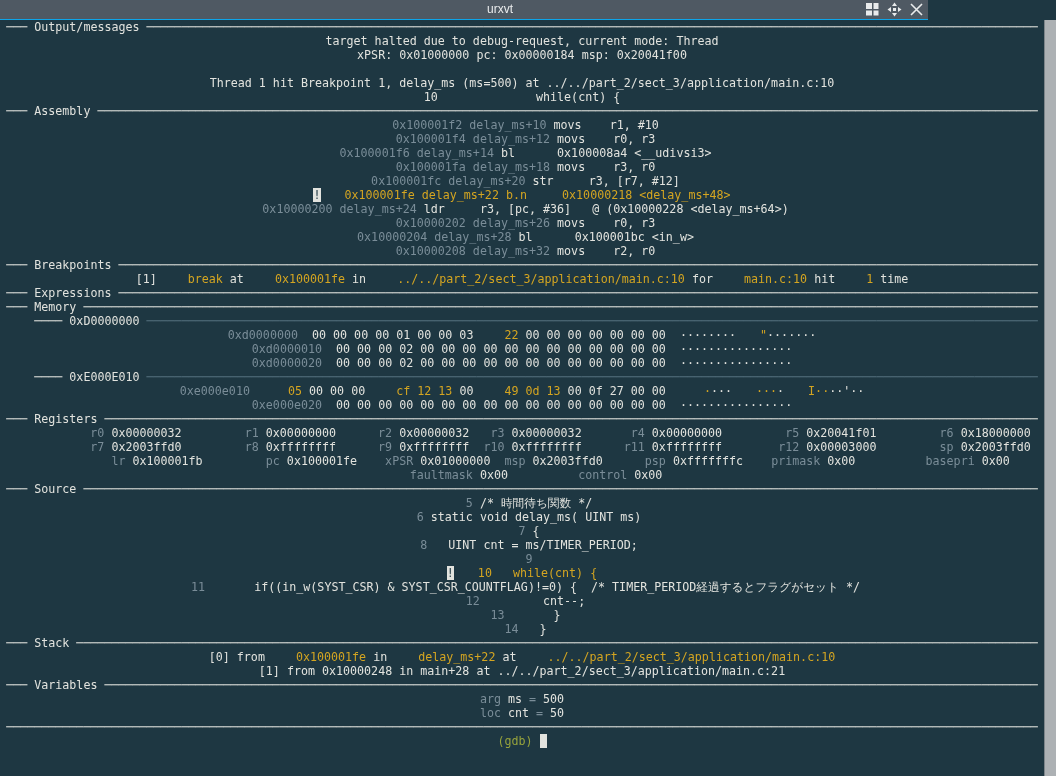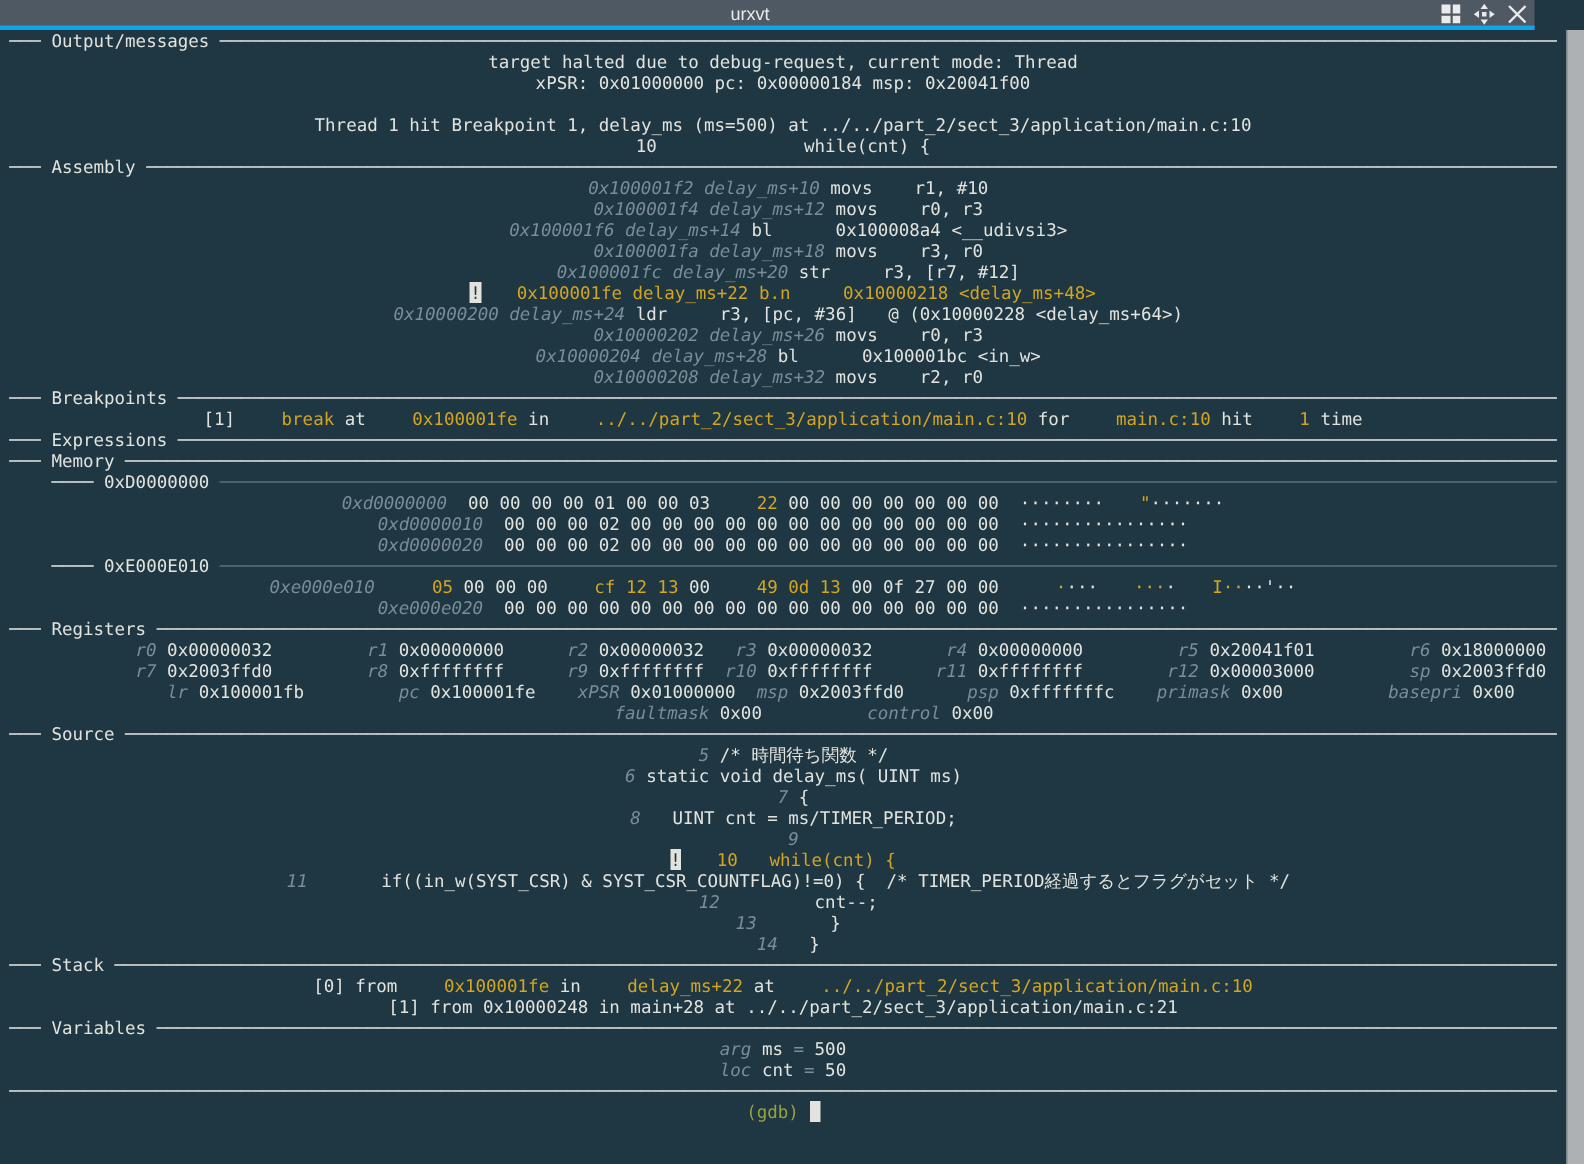--- a/index.html
+++ b/index.html
@@ -1,31 +1,31 @@
 <!DOCTYPE html>
 <html><head>
 <meta charset="utf-8">
 <style>
   html,body{margin:0;padding:0;background:#10222b;}
   #window{position:relative;width:1056px;height:776px;overflow:hidden;background:#1e3742;
           font-family:"DejaVu Sans Mono",monospace;}
   
-  #titlebar{position:absolute;left:0;top:0;width:1023px;height:20px;background:#4f5963;
-            border-bottom:3px solid #0ea5e9;box-sizing:border-box;}
+  #titlebar{position:absolute;left:0;top:0;width:928px;height:20px;background:#4f5963;
+            border-bottom:1px solid #0ea5e9;box-sizing:border-box;}
   #title-text{position:absolute;left:0;top:2px;width:1000px;text-align:center;
               color:#e9ebec;font-family:"Liberation Sans",sans-serif;font-size:12px;}
   #tb-icons{position:absolute;right:4px;top:2px;display:flex;gap:7px;align-items:center;}
   .tb-ico{width:15px;height:15px;display:block;cursor:default;}
   
   #term{position:absolute;left:0;top:20px;width:1044px;height:756px;background:#1e3742;overflow:hidden;}
   #term-pre{margin:0;padding:0;white-space:pre;font-size:11.66px;line-height:14px;
             font-family:"DejaVu Sans Mono",monospace;}
   .trow{height:14px;text-align:center;}
   .seg-w  {color:#e2e3de;}
-  .seg-g  {color:#7a8d98;font-style:italic;}
+  .seg-g  {color:#7a8d98;}
   .seg-o  {color:#d4a521;padding-left:24px;}
   .seg-grn{color:#97a33c;}
   .seg-dim{color:#567380;}
   .seg-mk {background:#e2e3de;color:#1e3742;}
   .seg-cur{background:#e2e3de;color:#e2e3de;}
   
   #scrollbar{position:absolute;right:0;top:20px;width:12px;height:756px;background:#adb1b4;
              border-left:1px solid #7d858a;box-sizing:border-box;}
 </style>
 </head>

